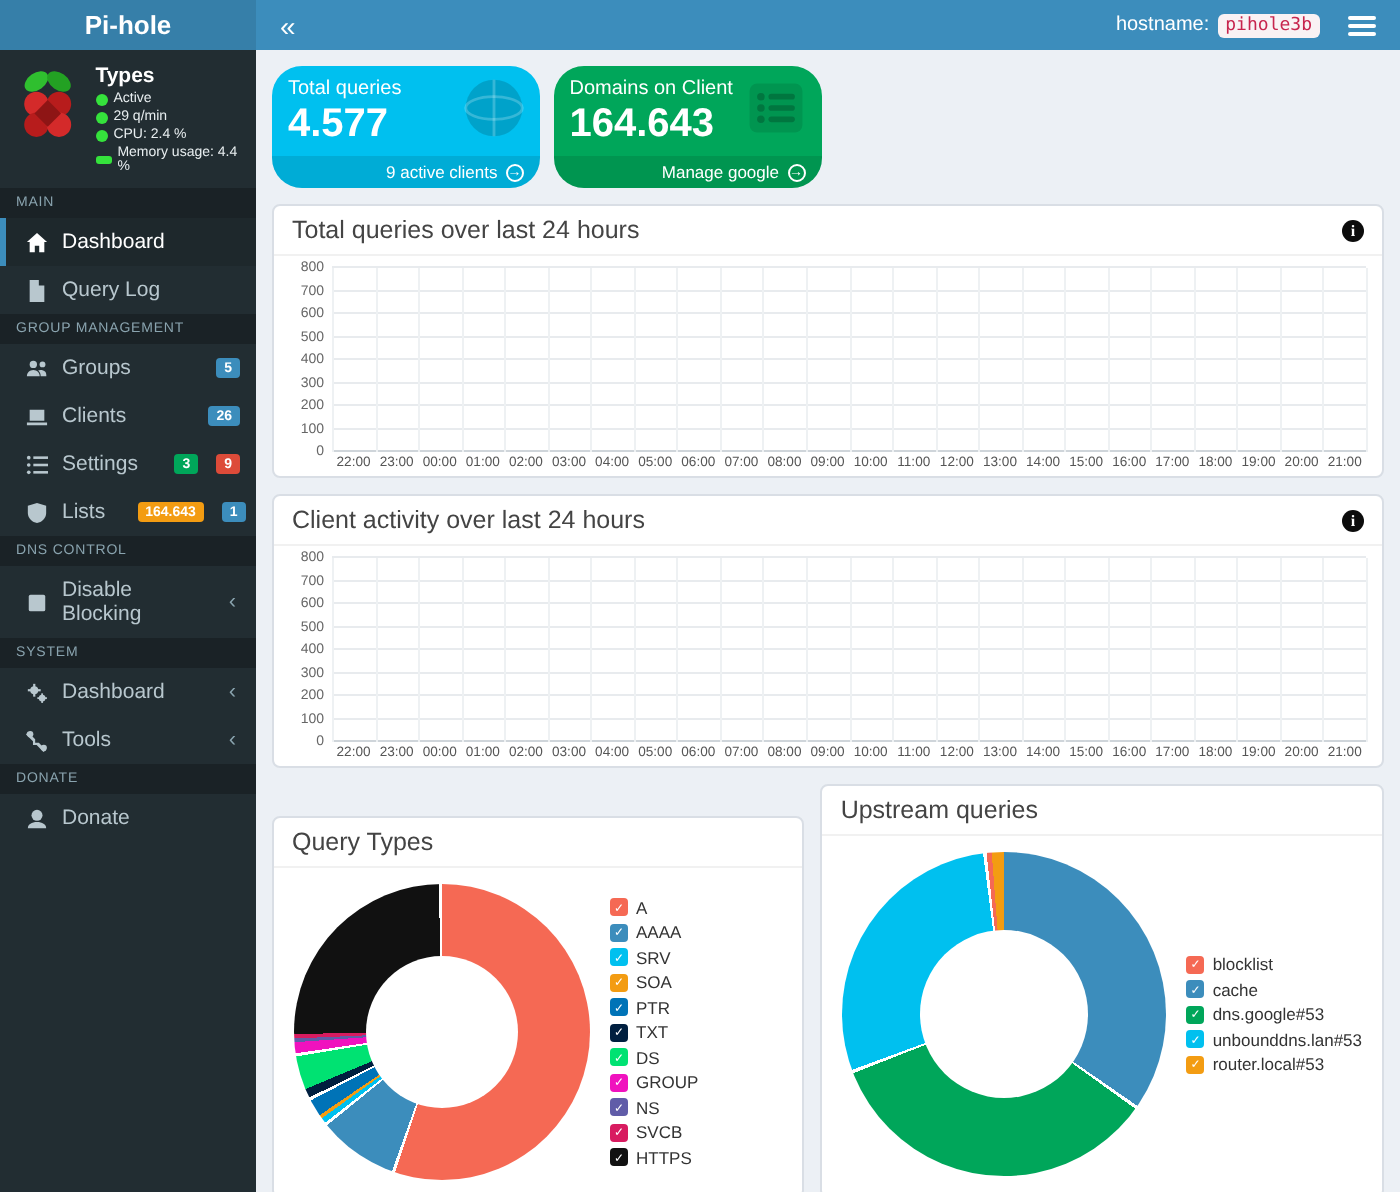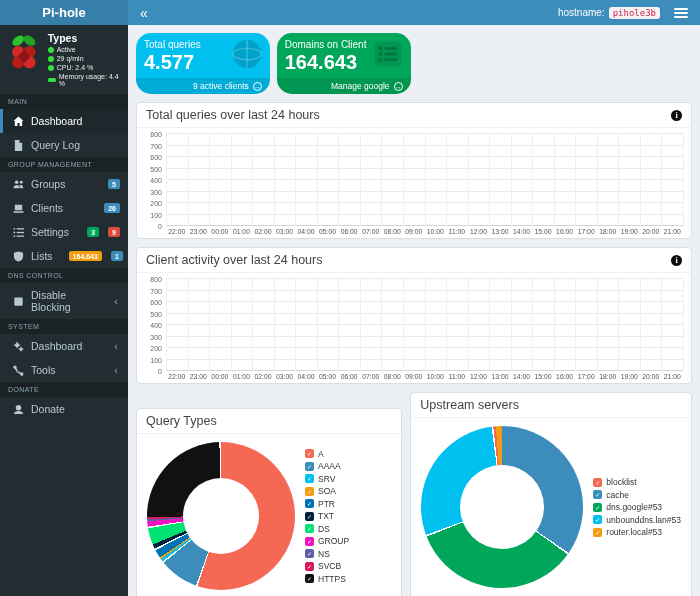--- a/index.html
+++ b/index.html
@@ -1776,21 +1776,21 @@
               </li>
               <li>
                 <span class="swatch" style="background: rgb(17, 17, 17);">✓</span>
                 <span class="lbl">HTTPS</span>
               </li>
             </ul>
           </div>
       </div>
       <div class="panel" style="margin-top:0">
         <div class="panel-header">
-          <span class="panel-title">Upstream servers</span>
+          <span class="panel-title">Upstream queries</span>
         </div>
         <div class="donut-body" id="donut-1">
             <div class="donut" style="width: 162px; height: 162px; background: conic-gradient(rgb(60, 141, 188) 0%, rgb(60, 141, 188) 34.5995%, rgb(255, 255, 255) 34.5995%, rgb(255, 255, 255) 34.9495%, rgb(0, 166, 90) 34.9495%, rgb(0, 166, 90) 69.0439%, rgb(255, 255, 255) 69.0439%, rgb(255, 255, 255) 69.3939%, rgb(0, 192, 239) 69.3939%, rgb(0, 192, 239) 97.9328%, rgb(255, 255, 255) 97.9328%, rgb(255, 255, 255) 98.2828%, rgb(245, 105, 84) 98.2828%, rgb(245, 105, 84) 98.7879%, rgb(243, 156, 18) 98.7879%, rgb(243, 156, 18) 100%);"></div>
             <ul class="legend">
               <li>
                 <span class="swatch" style="background: rgb(245, 105, 84);">✓</span>
                 <span class="lbl">blocklist</span>
               </li>
               <li>
                 <span class="swatch" style="background: rgb(60, 141, 188);">✓</span>

